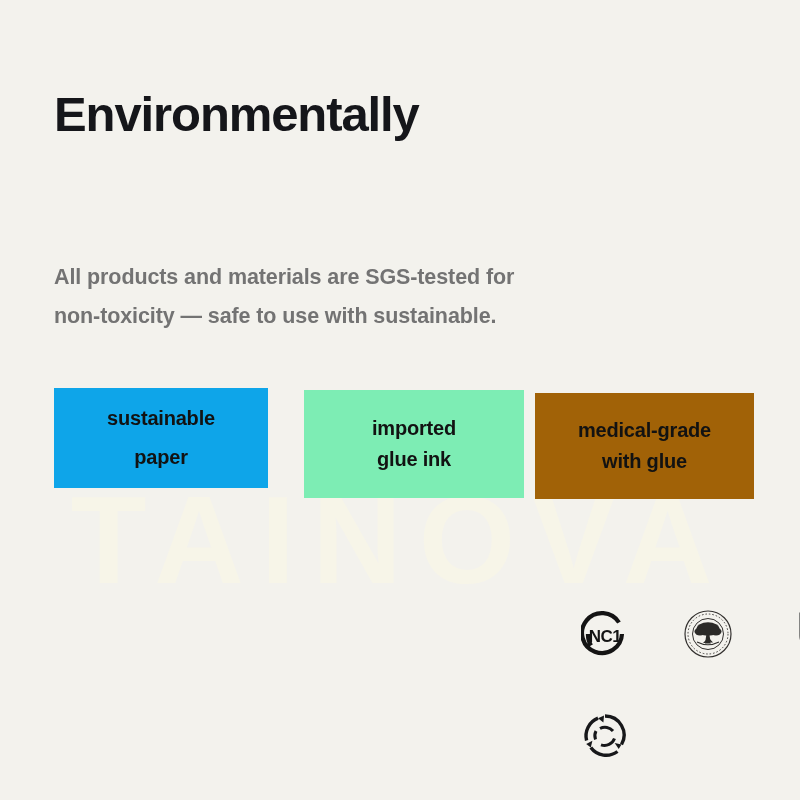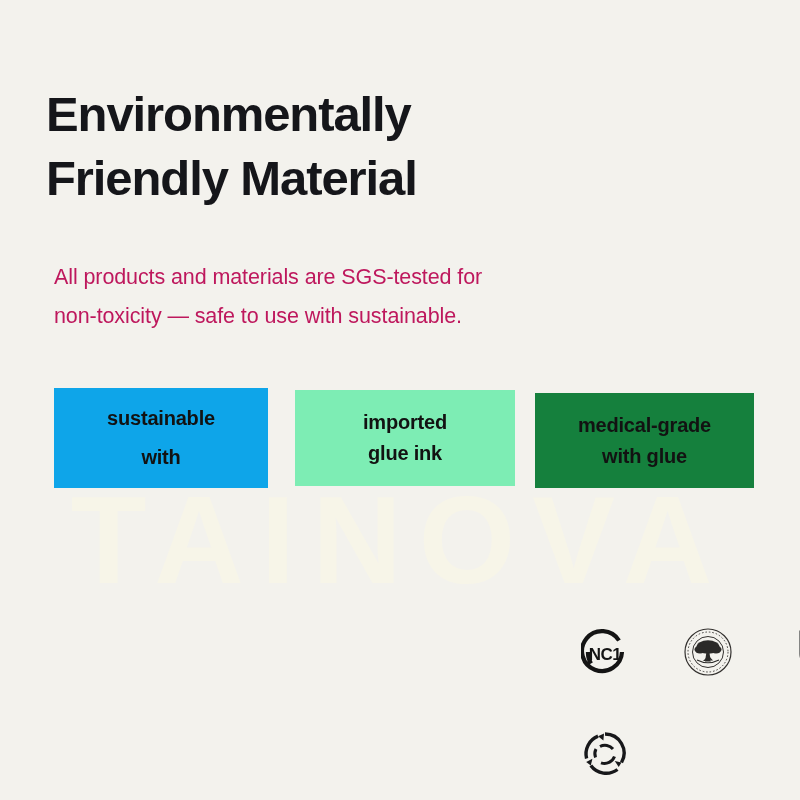--- a/index.html
+++ b/index.html
@@ -35,42 +35,42 @@
     letter-spacing: 17px;
     color: #f7f5e8;
     line-height: 1;
     user-select: none;
     white-space: nowrap;
   }
 
   
   .heading {
     position: absolute;
-    left: 46px;
+    left: 54px;
     top: 50px;
     width: 650px;
     font-size: 49px;
     line-height: 1.3;
     font-weight: 700;
     letter-spacing: -1.1px;
     color: #15161a;
   }
   .heading .line { display: block; }
 
   
   .subcopy {
     position: absolute;
     left: 54px;
     top: 236px;
     width: 620px;
     font-size: 21.5px;
     line-height: 1.85;
-    font-weight: 400;
+    font-weight: 700;
     letter-spacing: -0.1px;
-    color: #be185d;
+    color: #737373;
   }
   .subcopy .line { display: block; }
 
   
   .tags {
     position: absolute;
     left: 54px;
     top: 388px;
     width: 700px;
     height: 108px;
@@ -92,39 +92,39 @@
   .tag .l1, .tag .l2 { display: block; }
 
   .tag-red {
     left: 0px;
     width: 214px;
     height: 100px;
     background: #0ea5e9;
     gap: 8px;
   }
   .tag-green {
-    left: 241px;
+    left: 250px;
     width: 220px;
-    height: 96px;
+    height: 108px;
     margin-top: 2px;
     background: #7dedb4;
   }
   .tag-yellow {
     left: 481px;
     width: 219px;
-    height: 95px;
+    height: 106px;
     margin-top: 5px;
-    background: #15803d;
+    background: #a16207;
   }
 
   
   .certs {
     position: absolute;
     left: 574px;
-    top: 622px;
+    top: 604px;
     width: 212px;
     height: 126px;
     display: grid;
     grid-template-columns: 62px 62px 80px;
     grid-template-rows: 60px 60px;
     column-gap: 4px;
     row-gap: 2px;
     align-items: center;
     justify-items: center;
     gap: 41px;
@@ -140,33 +140,32 @@
 </style>
 </head>
 <body>
 
 <div class="page">
 
   <div class="watermark">TAINOVA</div>
 
   <h1 class="heading">
     <span class="line">Environmentally</span>
-    <span class="line">Friendly Material</span>
   </h1>
 
   <p class="subcopy">
     <span class="line">All products and materials are SGS-tested for</span>
     <span class="line">non-toxicity — safe to use with sustainable.</span>
   </p>
 
   <div class="tags">
 
     <div class="tag tag-red">
       <span class="l1">sustainable</span>
-      <span class="l2">with</span>
+      <span class="l2">paper</span>
     </div>
 
     <div class="tag tag-green">
       <span class="l1">imported</span>
       <span class="l2">glue ink</span>
     </div>
 
     <div class="tag tag-yellow">
       <span class="l1">medical-grade</span>
       <span class="l2">with glue</span>

